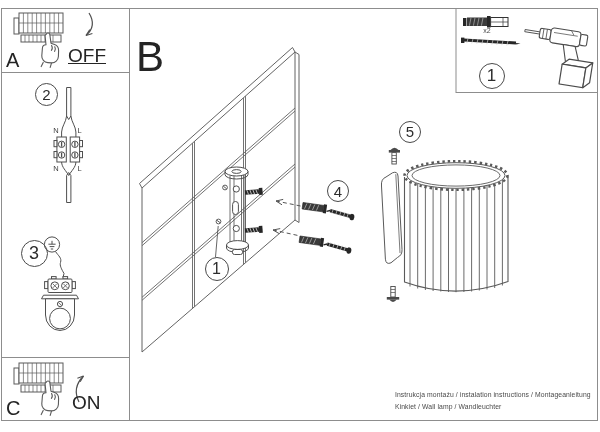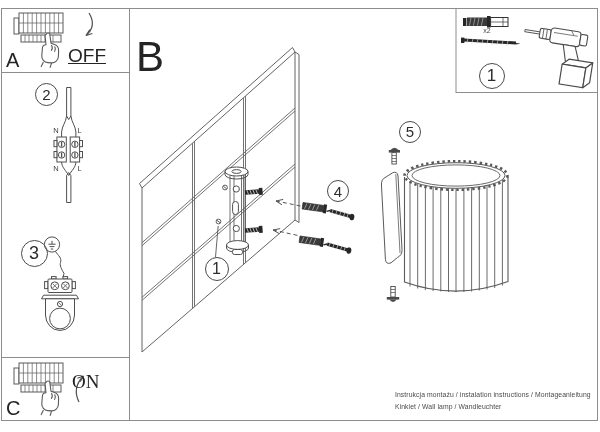--- a/index.html
+++ b/index.html
@@ -200,21 +200,21 @@
       <rect x="386.8" y="297" width="12.4" height="2.6" fill="#4a4a4a"></rect>
       <path d="M389.2,299.6 q3.8,4.6 7.6,0 z" fill="#4a4a4a"></path>
     </g>
   </g>
 </svg>
 
 <span class="lab" style="left:6px;top:50px;font-size:20px;">A</span>
 <span class="lab" style="left:68px;top:46px;font-size:19px;text-decoration:underline;">OFF</span>
 <span class="lab" style="left:136px;top:36px;font-size:42px;">B</span>
 <span class="lab" style="left:6px;top:398px;font-size:20px;">C</span>
-<span class="lab" style="left:72px;top:372px;font-size:19px;font-family:Liberation Serif, serif;">ON</span>
+<span class="lab" style="left:72px;top:393px;font-size:19px;">ON</span>
 
 <div class="num" style="left:35px;top:82.5px;width:23px;height:23px;font-size:15px;">2</div>
 <div class="num" style="left:20.5px;top:239.5px;width:27px;height:27px;font-size:18px;">3</div>
 <div class="num" style="left:204.5px;top:257px;width:24px;height:24px;font-size:16px;">1</div>
 <div class="num" style="left:327px;top:180px;width:22px;height:22px;font-size:15px;">4</div>
 <div class="num" style="left:399px;top:120.5px;width:22px;height:22px;font-size:15px;">5</div>
 <div class="num" style="left:478.5px;top:62.5px;width:26px;height:26px;font-size:17px;">1</div>
 
 <span class="wl" style="left:51px;top:127px;">N</span>
 <span class="wl" style="left:74.5px;top:127px;">L</span>

